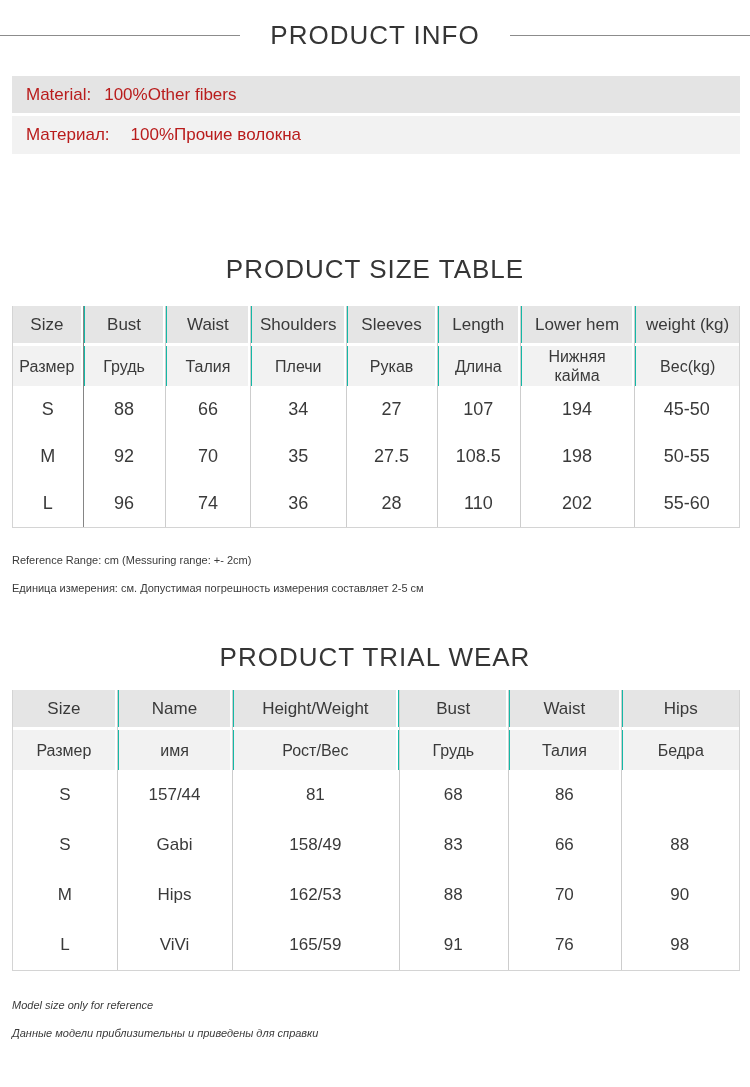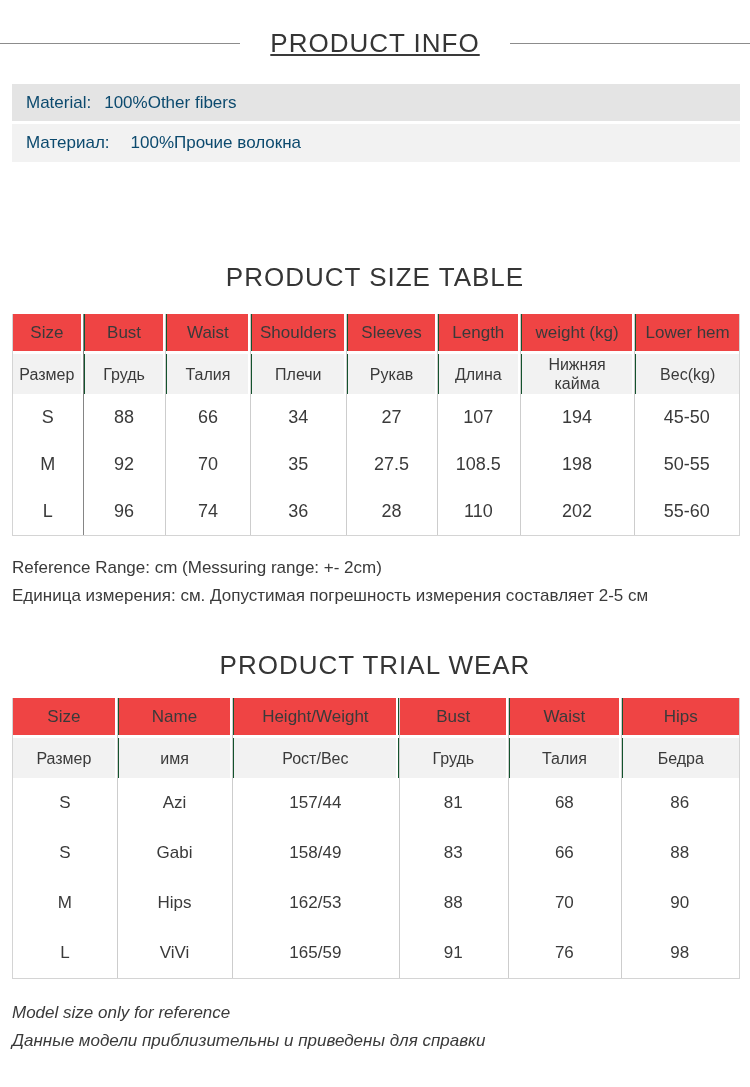--- a/index.html
+++ b/index.html
@@ -8,68 +8,68 @@
     width:750px; height:1087px; margin:0 auto; overflow:hidden;
     font-family:"Liberation Sans","DejaVu Sans",sans-serif;
     color:#3a3a3a; -webkit-font-smoothing:antialiased;
   }
 
   
   .sec-title {
     text-align:center; font-size:26px; font-weight:400;
     letter-spacing:1px; color:#353535; line-height:30px;
   }
-  .title-flex { display:flex; align-items:center; padding:0 0; margin-top:28px;text-decoration:underline; }
+  .title-flex { display:flex; align-items:center; padding:0 0; margin-top:20px; }
   .title-flex .rule { flex:1; height:0; border-top:1px solid #8c8c8c; }
   .title-flex .sec-title { flex:0 0 auto; padding:0 30px; margin-top:0; }
 
   
   .mat-block { margin:26px 10px 0 12px; }
   .mat-row {
     height:37px; display:flex; align-items:center;
-    padding-left:14px; font-size:17px; color:#0c4a6e;
+    padding-left:14px; font-size:17px; color:#b91c1c;
   }
   .mat-row .lbl { margin-right:13px; }
   .mat-en { background:#e4e4e4; }
   .mat-ru { background:#f2f2f2; margin-top:3px; height:38px;gap:8px; }
 
   
   .spec-table {
     position:relative; width:728px; margin:22px 10px 0 12px;
     border:1px solid #d4d4d4; border-top:none;
   }
   .row { display:grid; }
   .size-cols { grid-template-columns:9.6% 11.4% 11.7% 13.2% 12.5% 11.4% 15.8% 14.4%; }
   .trial-cols { grid-template-columns:14.3% 15.9% 22.9% 15.1% 15.5% 16.3%; }
   .cell {
     display:flex; align-items:center; justify-content:center;
     text-align:center; color:#3a3a3a;
   }
-  .hdr .cell { border-left:2px solid #14532d; border-right:2px solid #fff; }
+  .hdr .cell { border-left:2px solid #14b8a6; border-right:2px solid #fff; }
   .hdr .cell:first-child { border-left:none; }
   .hdr .cell:last-child  { border-right:none; }
   .hdr-en { height:37px; font-size:17px; }
-  .hdr-en .cell { background:#ef4444; }
+  .hdr-en .cell { background:#e5e5e5; }
   .hdr-ru { height:40px; font-size:16px; margin-top:3px; }
   .hdr-ru .cell { background:#f2f2f2; line-height:19px; }
   .hdr-ru .cell.wrap { padding:0 20px; }
   .data { background:#fff; font-size:18px; }
   .size-data { height:47px; }
   .trial-data { height:50px; font-size:17px; }
 
   .dividers { position:absolute; inset:0; pointer-events:none; }
   .dividers i { position:absolute; top:0; bottom:0; width:1px; background:#cdcdcd; }
   .dividers i.dark { background:#858585; }
   .st-d1{left:9.6%}  .st-d2{left:21%}   .st-d3{left:32.7%} .st-d4{left:45.9%}
   .st-d5{left:58.4%} .st-d6{left:69.8%} .st-d7{left:85.6%}
   .tt-d1{left:14.3%} .tt-d2{left:30.2%} .tt-d3{left:53.1%} .tt-d4{left:68.2%} .tt-d5{left:83.7%}
 
   
   .notes { margin:18px 10px 0 12px; }
-  .note { font-size:17px; line-height:28px; color:#3a3a3a; }
+  .note { font-size:11px; line-height:28px; color:#3a3a3a; }
 
   .h2-size  { margin-top:100px; }
   .h2-trial { margin-top:40px; }
   .trial-table { margin-top:18px; }
   .notes-bottom { margin-top:20px;font-style:italic; }
 </style>
 </head>
 <body>
 
 <div class="title-flex">
@@ -92,22 +92,22 @@
 <div class="sec-title h2-size">PRODUCT SIZE TABLE</div>
 
 <div class="spec-table">
   <div class="row size-cols hdr hdr-en">
     <div class="cell">Size</div>
     <div class="cell">Bust</div>
     <div class="cell">Waist</div>
     <div class="cell">Shoulders</div>
     <div class="cell">Sleeves</div>
     <div class="cell">Length</div>
+    <div class="cell">Lower hem</div>
     <div class="cell">weight (kg)</div>
-    <div class="cell">Lower hem</div>
   </div>
   <div class="row size-cols hdr hdr-ru">
     <div class="cell">Размер</div>
     <div class="cell">Грудь</div>
     <div class="cell">Талия</div>
     <div class="cell">Плечи</div>
     <div class="cell">Рукав</div>
     <div class="cell">Длина</div>
     <div class="cell wrap">Нижняя кайма</div>
     <div class="cell">Вес(kg)</div>
@@ -172,21 +172,20 @@
   <div class="row trial-cols hdr hdr-ru">
     <div class="cell">Размер</div>
     <div class="cell">имя</div>
     <div class="cell">Рост/Вес</div>
     <div class="cell">Грудь</div>
     <div class="cell">Талия</div>
     <div class="cell">Бедра</div>
   </div>
   <div class="row trial-cols data trial-data">
     <div class="cell">S</div>
-    <div class="cell">Azi</div>
     <div class="cell">157/44</div>
     <div class="cell">81</div>
     <div class="cell">68</div>
     <div class="cell">86</div>
   </div>
   <div class="row trial-cols data trial-data">
     <div class="cell">S</div>
     <div class="cell">Gabi</div>
     <div class="cell">158/49</div>
     <div class="cell">83</div>

